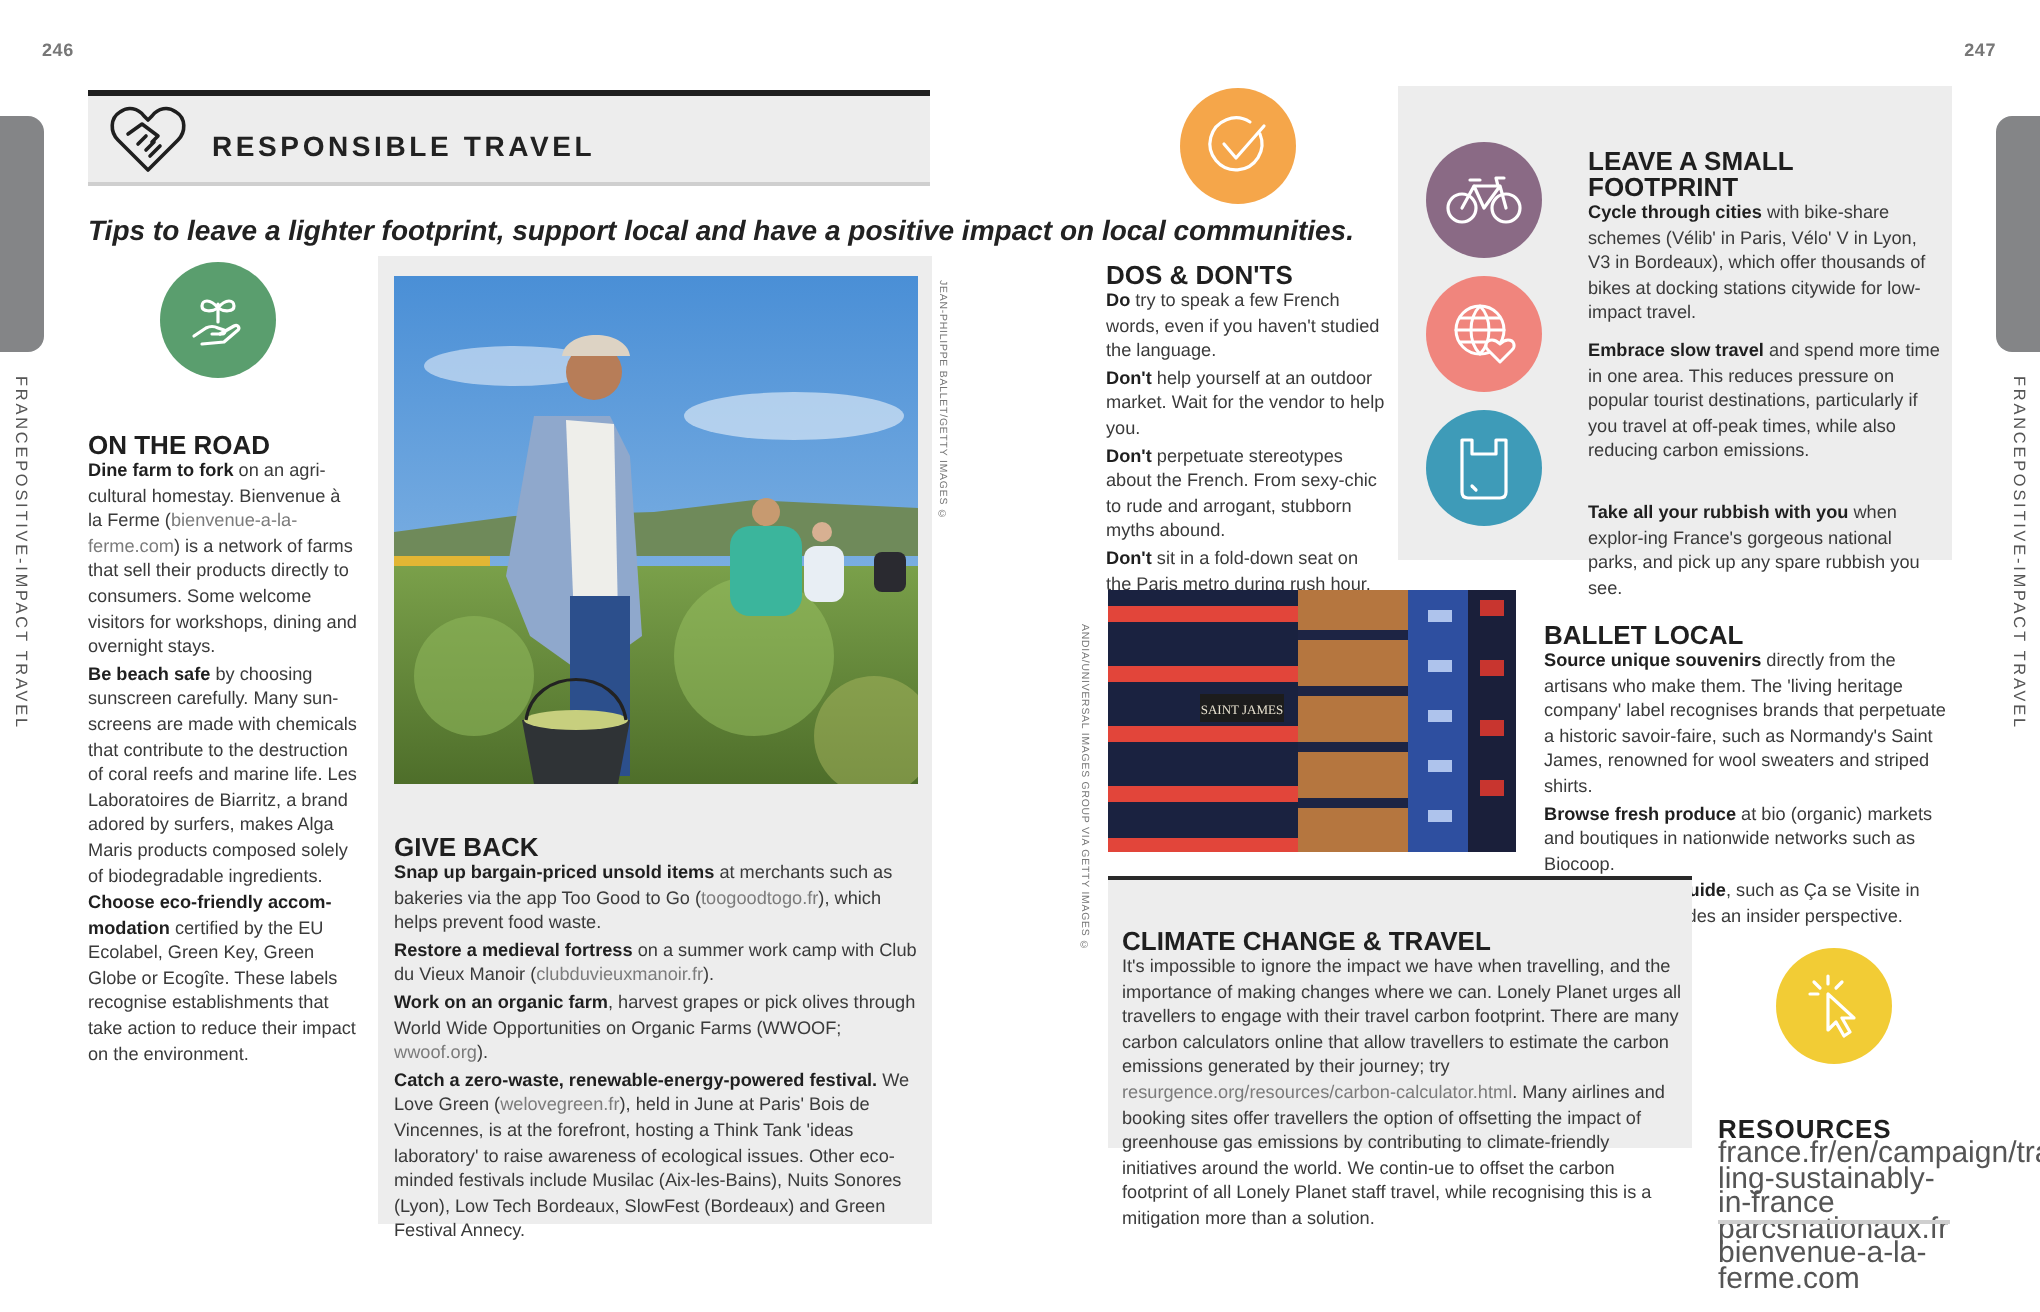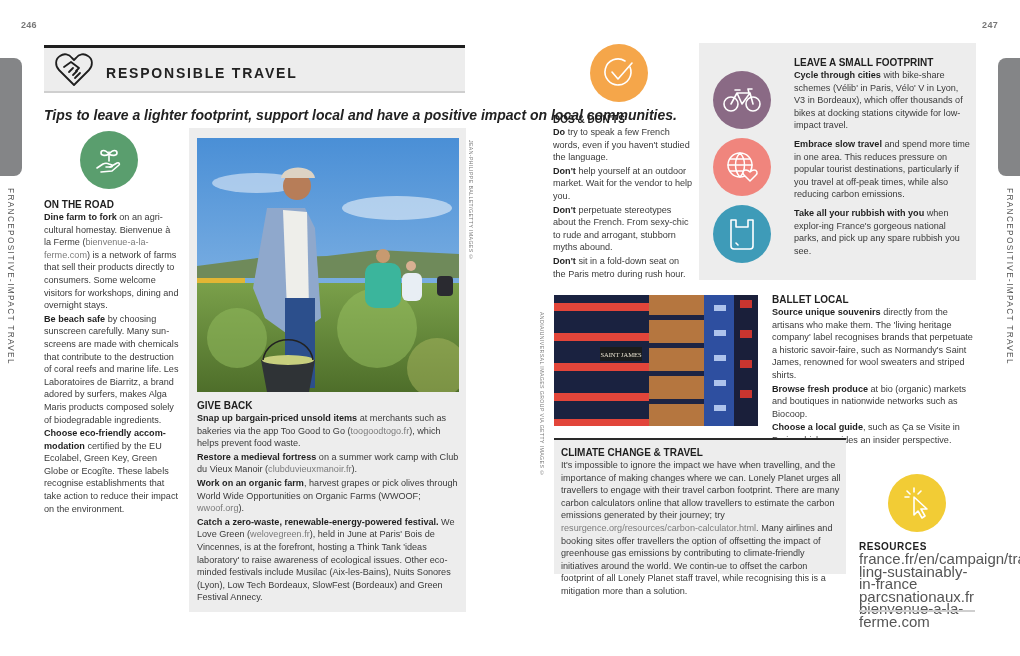--- a/index.html
+++ b/index.html
@@ -14,21 +14,21 @@
   .side-label .gap { display: inline-block; width: 6px; }
   .side-left { left: 6px; top: 188px; writing-mode: vertical-rl; }
   .side-right { right: 6px; top: 188px; writing-mode: vertical-rl; }
 
   .rt-header { left: 44px; top: 45px; width: 421px; height: 48px; background: #ededed; border-top: 3px solid #1f1f1f; border-bottom: 2px solid #cfcfcf; }
   .rt-title { left: 62px; top: 17px; font-size: 14px; font-weight: bold; letter-spacing: 1.8px; color: #222; }
   .rt-icon { left: 10px; top: 3px; width: 40px; height: 38px; }
   .intro { left: 44px; top: 107px; font-size: 14px; font-style: italic; font-weight: bold; color: #222; }
 
   .circle { border-radius: 50%; display: flex; align-items: center; justify-content: center; }
-  .sect-h { font-size: 10px; font-weight: bold; color: #1f1f1f; line-height: 13px; }
+  .sect-h { font-size: 13px; font-weight: bold; color: #1f1f1f; line-height: 13px; margin-top: 18px; }
   .para { font-size: 9.1px; line-height: 12.6px; color: #3a3a3a; margin-bottom: 1px; }
   .para b { color: #1f1f1f; }
   .link { color: #7b7b7b; }
 
   .col-road { left: 44px; top: 198px; width: 135px; }
   .give-panel { left: 189px; top: 128px; width: 277px; height: 484px; background: #ededed; }
   .photo1 { left: 8px; top: 10px; width: 262px; height: 254px; overflow: hidden; }
   .give-text { left: 8px; top: 271px; width: 264px; }
   .credit { font-size: 5.2px; color: #777; letter-spacing: 0.4px; writing-mode: vertical-rl; white-space: nowrap; }
 
@@ -166,21 +166,21 @@
   </div>
   <div class="abs circle" style="left:14px; top:162px; width:58px; height:58px; background:#3e9bb8;">
     <svg width="30" height="34" viewBox="0 0 30 34" fill="none" stroke="#fff" stroke-width="1.6" stroke-linecap="round" stroke-linejoin="round">
       <path d="M4 3 L4 29 C4 31 5 32 7 32 L23 32 C25 32 26 31 26 29 L26 3 L21 3 L21 10 L9 10 L9 3 Z"></path>
         <path d="M9 26 L11 28"></path>
     </svg>
   </div>
   <div class="abs foot-text">
     <div class="sect-h">LEAVE A SMALL FOOTPRINT</div>
     <p class="para" style="margin-bottom:6px;"><b>Cycle through cities</b><span> with bike-share schemes (Vélib' in Paris, Vélo' V in Lyon, V3 in Bordeaux), which offer thousands of bikes at docking stations citywide for low-impact travel.</span></p>
-    <p class="para" style="margin-bottom:6px;"><b>Embrace slow travel</b><span> and spend more time in one area. This reduces pressure on popular tourist destinations, particularly if you travel at off-peak times, while also reducing carbon emissions.</span></p>
+    <p class="para" style="margin-bottom:18px;"><b>Embrace slow travel</b><span> and spend more time in one area. This reduces pressure on popular tourist destinations, particularly if you travel at off-peak times, while also reducing carbon emissions.</span></p>
     <p class="para"><b>Take all your rubbish with you</b><span> when explor-ing France's gorgeous national parks, and pick up any spare rubbish you see.</span></p>
   </div>
 </div>
 
 <div class="abs credit" style="left:539px; top:312px;">ANDIA/UNIVERSAL IMAGES GROUP VIA GETTY IMAGES ©</div>
 <div class="abs photo2">
   <svg width="204" height="131" viewBox="0 0 204 131" preserveAspectRatio="none">
     <rect width="204" height="131" fill="#1a2240"></rect>
     <g fill="#e2453a">
       <rect x="0" y="8" width="95" height="8"></rect>

